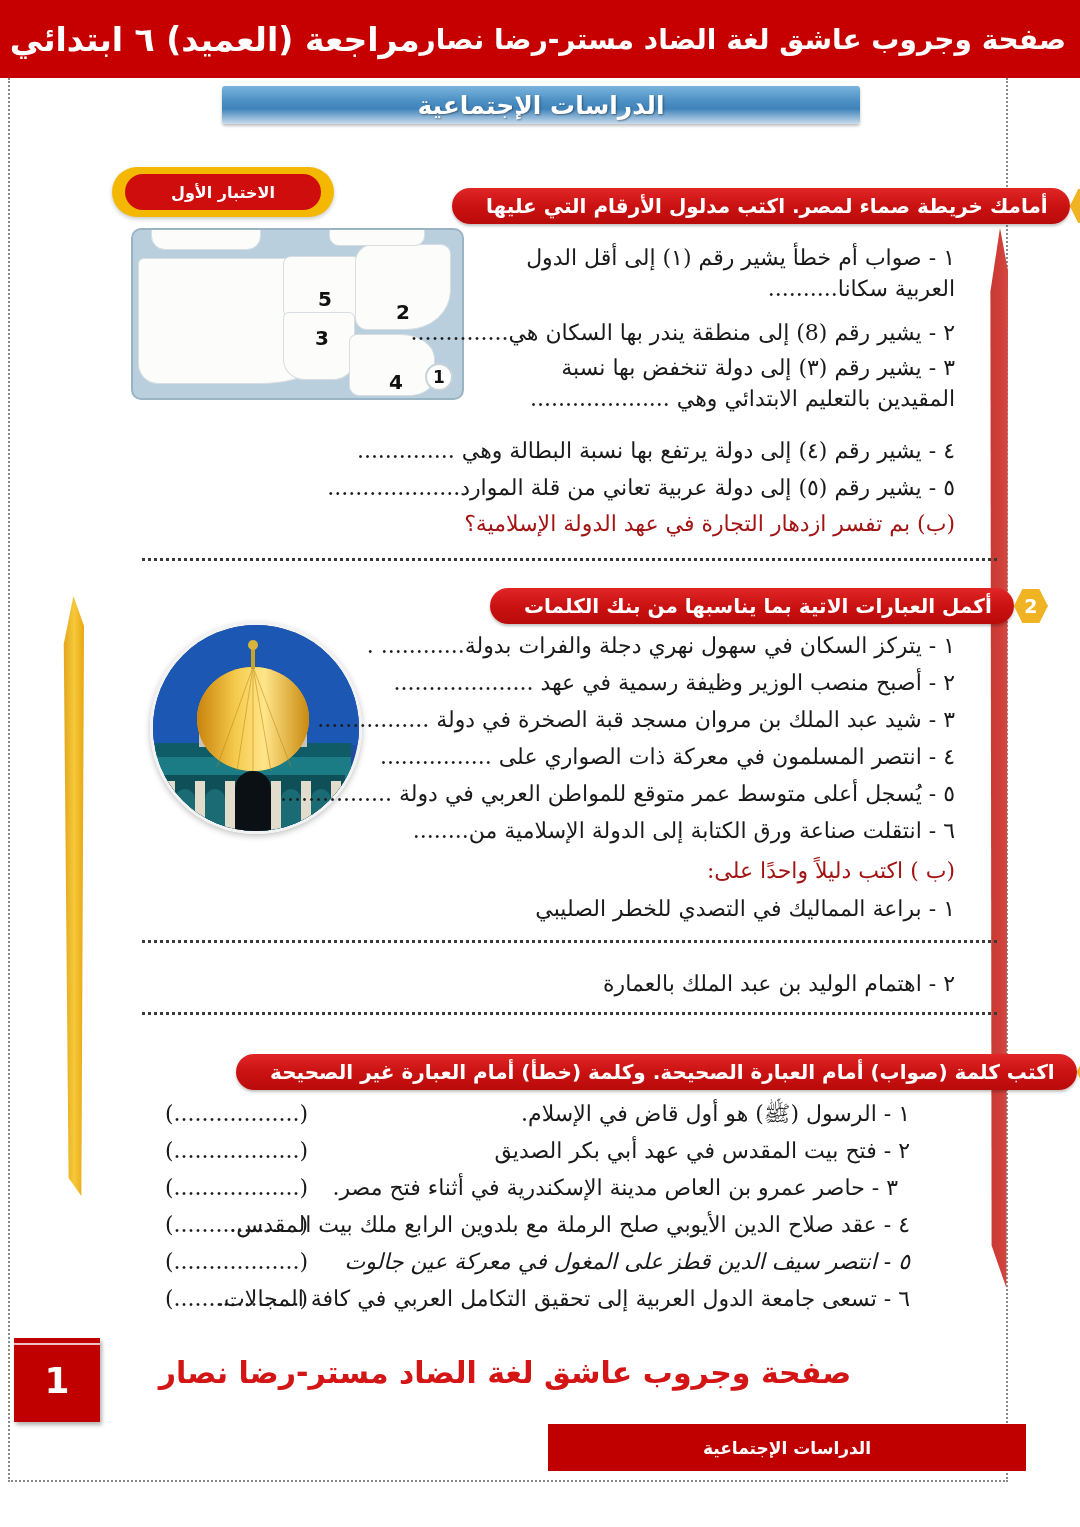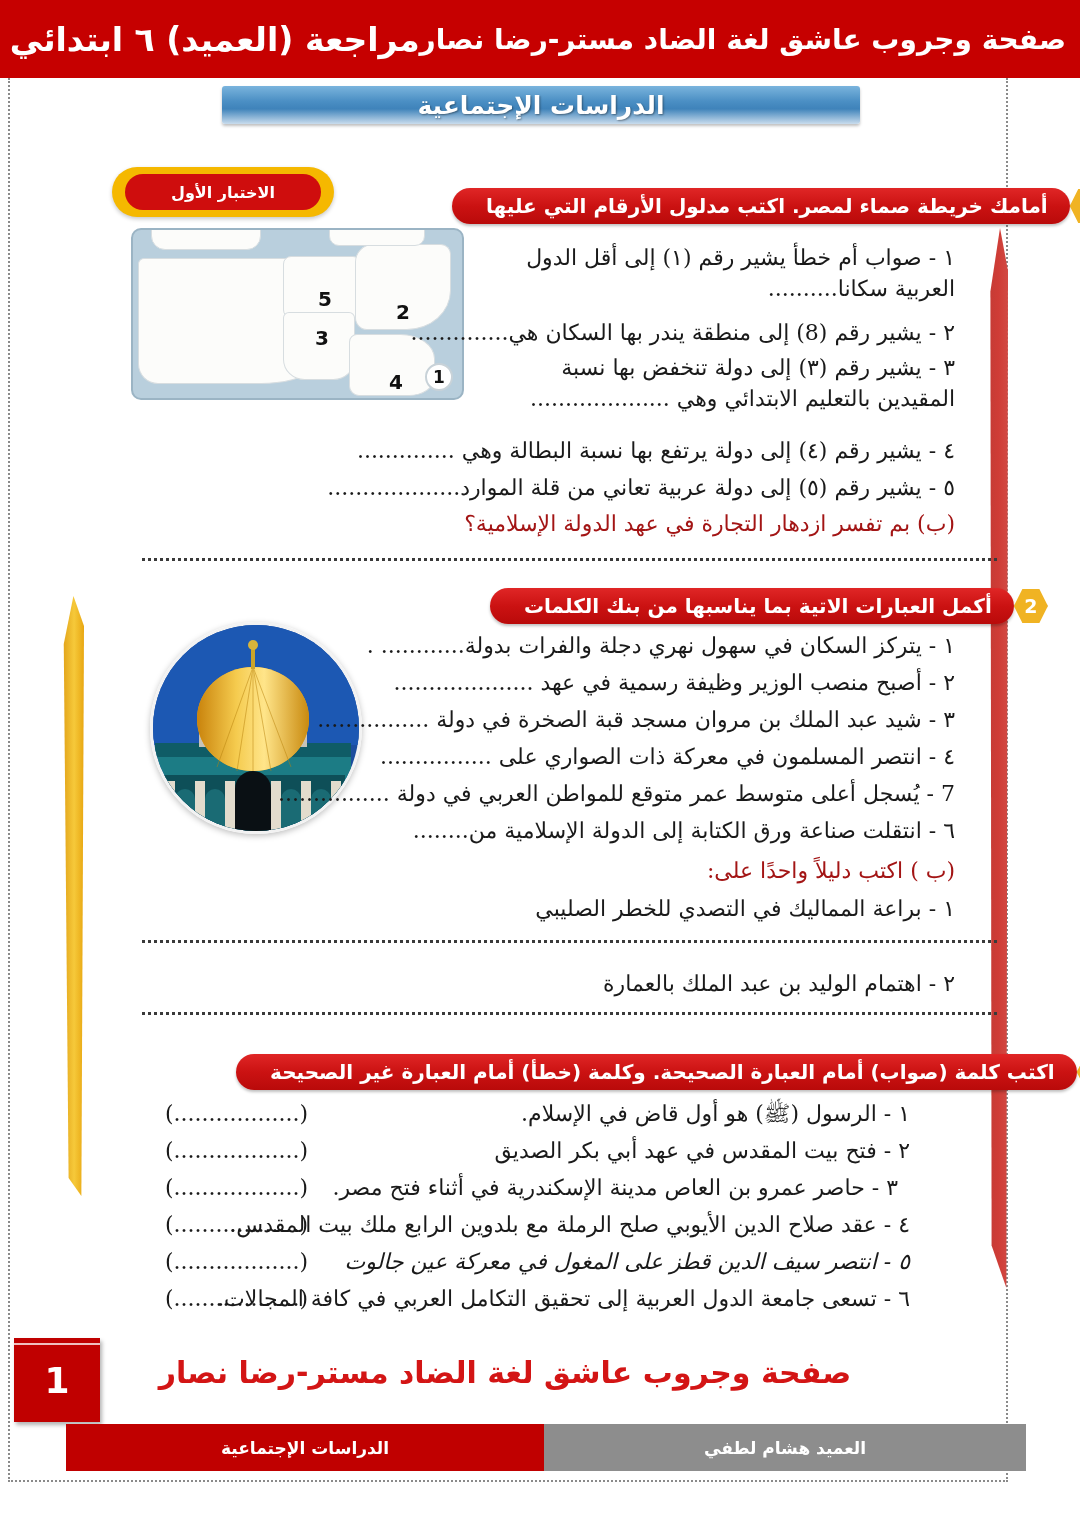--- a/index.html
+++ b/index.html
@@ -421,21 +421,21 @@
     </g>
 
     <path d="M88 212 v-48 a18 18 0 0 1 36 0 v48 z" fill="#0a1014"></path>
   </svg>
 </div>
 
 <div class="qline" style="top:630px; right:125px;">١ - يتركز السكان في سهول نهري دجلة والفرات بدولة............ .</div>
 <div class="qline" style="top:667px; right:125px;">٢ - أصبح منصب الوزير وظيفة رسمية في عهد ....................</div>
 <div class="qline" style="top:704px; right:125px;">٣ - شيد عبد الملك بن مروان مسجد قبة الصخرة في دولة ................</div>
 <div class="qline" style="top:741px; right:125px;">٤ - انتصر المسلمون في معركة ذات الصواري على ................</div>
-<div class="qline" style="top:778px; right:125px;">7 - يُسجل أعلى متوسط عمر متوقع للمواطن العربي في دولة ................</div>
+<div class="qline" style="top:778px; right:125px;">٥ - يُسجل أعلى متوسط عمر متوقع للمواطن العربي في دولة ................</div>
 <div class="qline" style="top:815px; right:125px;">٦ - انتقلت صناعة ورق الكتابة إلى الدولة الإسلامية من........</div>
 <div class="qline sub" style="top:855px; right:125px;">(ب ) اكتب دليلاً واحدًا على:</div>
 <div class="qline" style="top:893px; right:125px;">١ - براعة المماليك في التصدي للخطر الصليبي</div>
 <div class="dotline" style="top:940px; left:142px; width:855px;"></div>
 <div class="qline" style="top:968px; right:125px;">٢ - اهتمام الوليد بن عبد الملك بالعمارة</div>
 <div class="dotline" style="top:1012px; left:142px; width:855px;"></div>
 
 <div class="q-head" style="top:1054px; left:236px;">
   <div class="q-hex">
     
@@ -463,19 +463,16 @@
 <div class="qline" style="top:1283px; right:170px;">٦ - تسعى جامعة الدول العربية إلى تحقيق التكامل العربي في كافة المجالات.</div>
 <div class="qline" style="top:1283px; left:165px;">(..................)</div>
 
 <div class="page-num">
   <span>1</span>
 </div>
 
 <div class="credit">صفحة وجروب عاشق لغة الضاد مستر-رضا نصار</div>
 
 <div class="footer-bar">
-  <div class="footer-grey">
-    <span>العميد  هشام لطفي</span>
-  </div>
   <div class="footer-red">
     <span>الدراسات الإجتماعية</span>
   </div>
 </div>
 
 </body></html>

